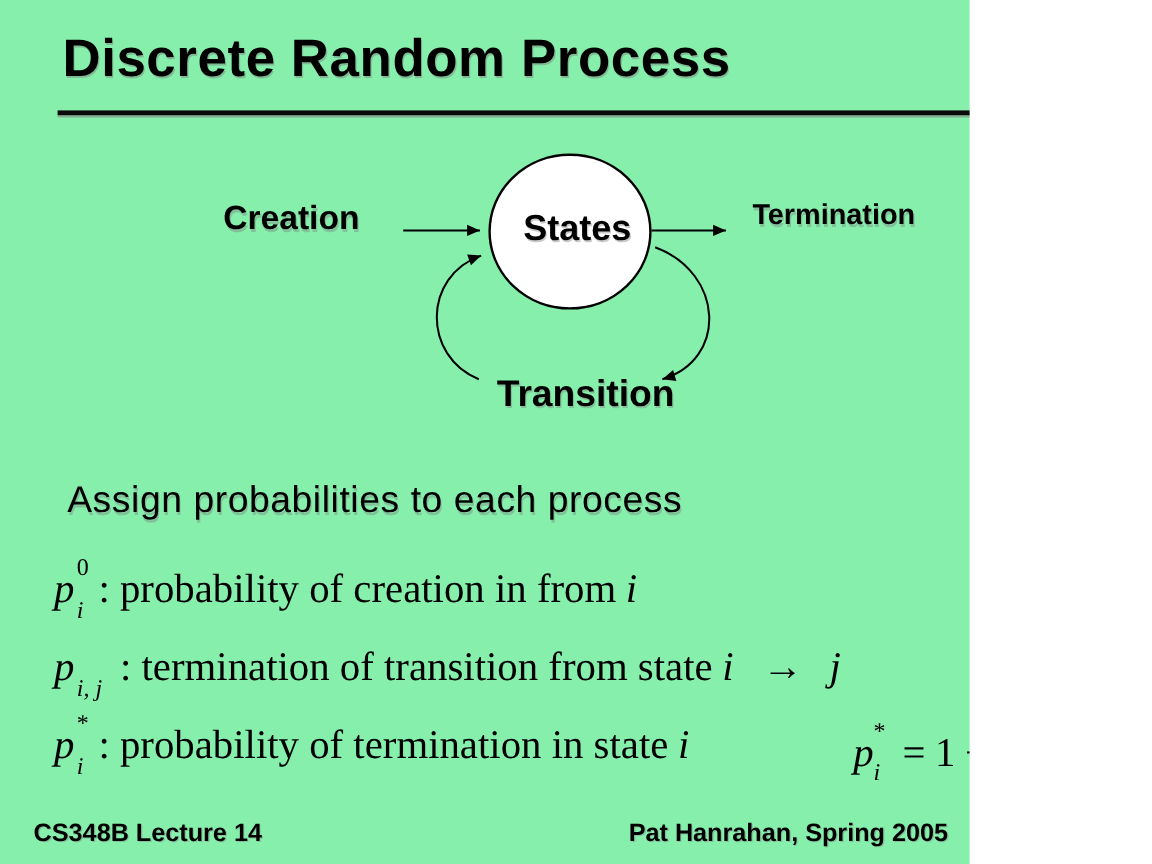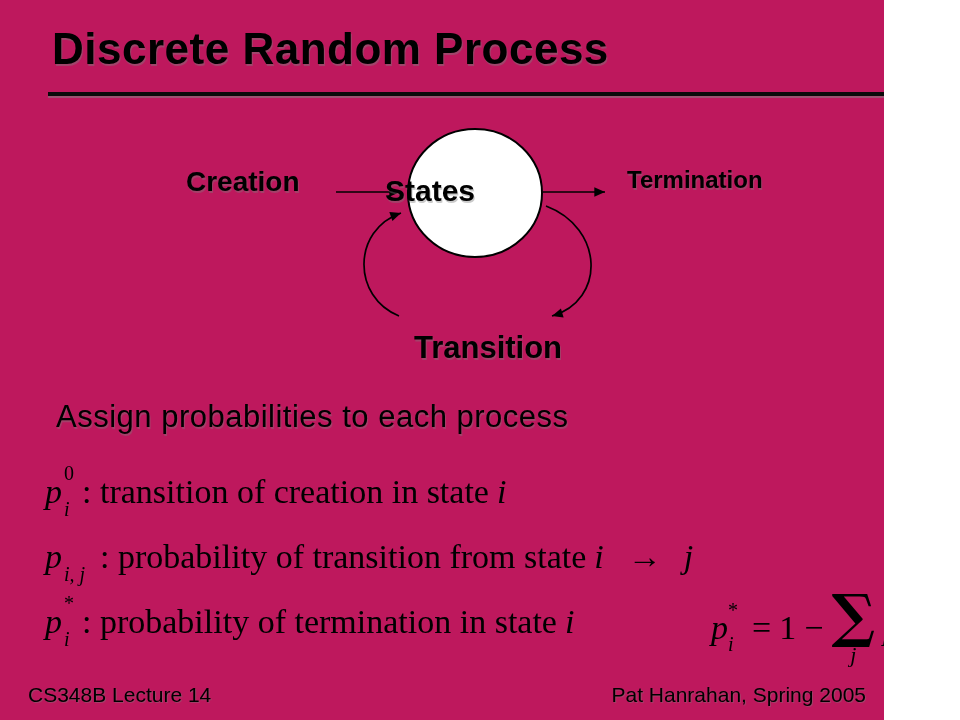--- a/index.html
+++ b/index.html
@@ -1,20 +1,20 @@
 <!DOCTYPE html>
 <html><head>
 <meta charset="utf-8">
 <style>
   html, body { margin: 0; padding: 0; background: #ffffff; }
   .slide {
     position: relative;
-    width: 884px;
+    width: 808px;
     height: 720px;
-    background: #be185d;
+    background: #86efac;
     overflow: hidden;
     font-family: "Liberation Sans", "DejaVu Sans", sans-serif;
     color: #000;
   }
   
   .slide-title {
     position: absolute;
     left: 52px;
     top: 24px;
     font-size: 44px;
@@ -37,22 +37,22 @@
   .diagram-svg { position: absolute; left: 150px; top: 112px; }
   .diagram-label {
     position: absolute;
     font-weight: 800;
     color: #000;
     text-shadow: 1px 2px 0 rgba(125,125,125,0.4);
     white-space: nowrap;
   }
   .label-creation    { left: 186px; top: 166px; font-size: 28px; }
   .label-termination { left: 627px; top: 166px; font-size: 24px; }
-  .label-states      { left: 385px; top: 174px; width: 160px; text-align: left; font-size: 30px; }
-  .label-transition  { left: 388px; top: 330px; width: 200px; text-align: center; font-size: 31px; }
+  .label-states      { left: 401px; top: 174px; width: 160px; text-align: center; font-size: 30px; }
+  .label-transition  { left: 388px; top: 310px; width: 200px; text-align: center; font-size: 31px; }
   
   .assign-heading {
     position: absolute;
     left: 56px;
     top: 399px;
     font-size: 31px;
     font-weight: 400;
     letter-spacing: 0.5px;
     text-shadow: 1px 2px 0 rgba(125,125,125,0.4);
     white-space: nowrap;
@@ -113,21 +113,21 @@
     font-size: 58px;
     font-weight: bold;
     line-height: 0.9;
   }
   .sumsub { font-size: 22px; font-style: italic; margin-top: 2px; }
   
   .footer-left, .footer-right {
     position: absolute;
     top: 683px;
     font-size: 21px;
-    font-weight: 400;
+    font-weight: 700;
     text-shadow: 1px 1px 0 rgba(125,125,125,0.4);
     white-space: nowrap;
   }
   .footer-left { left: 28px; }
   .footer-right { right: 18px; }
 </style>
 </head>
 <body>
 
 <div class="slide">
@@ -149,25 +149,25 @@
   </svg>
 
   <div class="diagram-label label-creation">Creation</div>
   <div class="diagram-label label-termination">Termination</div>
   <div class="diagram-label label-states">States</div>
   <div class="diagram-label label-transition">Transition</div>
 
   <div class="assign-heading">Assign probabilities to each process</div>
 
   <div class="defline defline-1">
-    <span class="pwrap"><span class="pvar">p</span><span class="sup">0</span><span class="sub">i</span></span><span class="desc">: transition of creation in state</span><span class="ivar">i</span>
+    <span class="pwrap"><span class="pvar">p</span><span class="sup">0</span><span class="sub">i</span></span><span class="desc">: probability of creation in from</span><span class="ivar">i</span>
   </div>
 
   <div class="defline defline-2">
-    <span class="pwrap wide"><span class="pvar">p</span><span class="sub">i, j</span></span><span class="desc">: probability of transition from state</span><span class="ivar">i</span><span class="maparrow">→</span><span class="ivar jvar">j</span>
+    <span class="pwrap wide"><span class="pvar">p</span><span class="sub">i, j</span></span><span class="desc">: termination of transition from state</span><span class="ivar">i</span><span class="maparrow">→</span><span class="ivar jvar">j</span>
   </div>
 
   <div class="defline defline-3">
     <span class="pwrap"><span class="pvar">p</span><span class="sup">*</span><span class="sub">i</span></span><span class="desc">: probability of termination in state</span><span class="ivar">i</span>
   </div>
 
   <div class="equation">
     <span class="pwrap"><span class="pvar">p</span><span class="sup">*</span><span class="sub">i</span></span>
     <span>=</span>
     <span>1</span>

